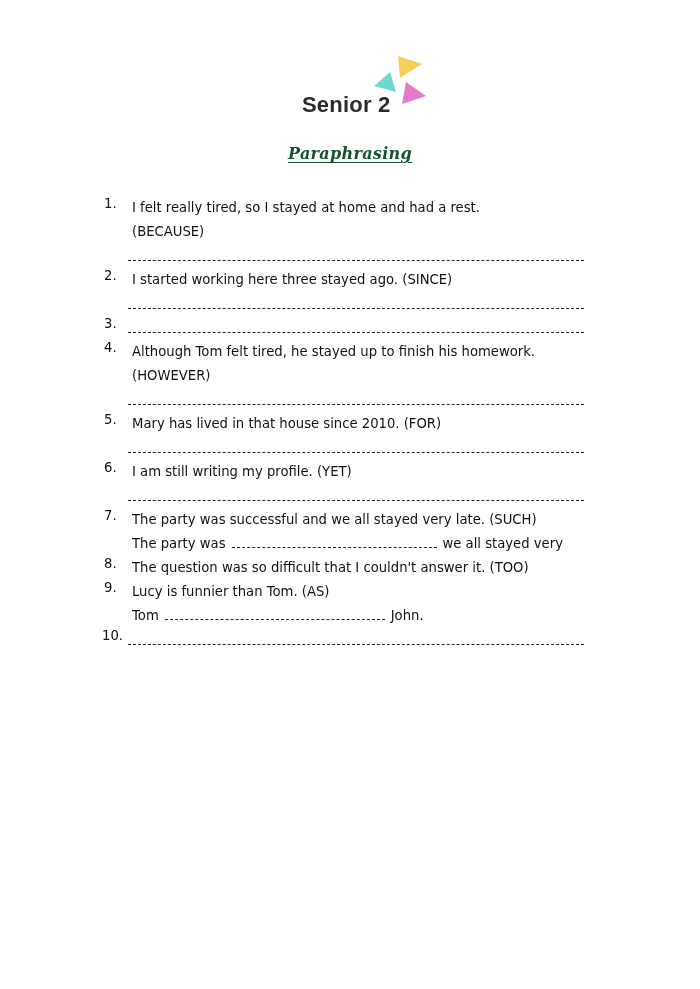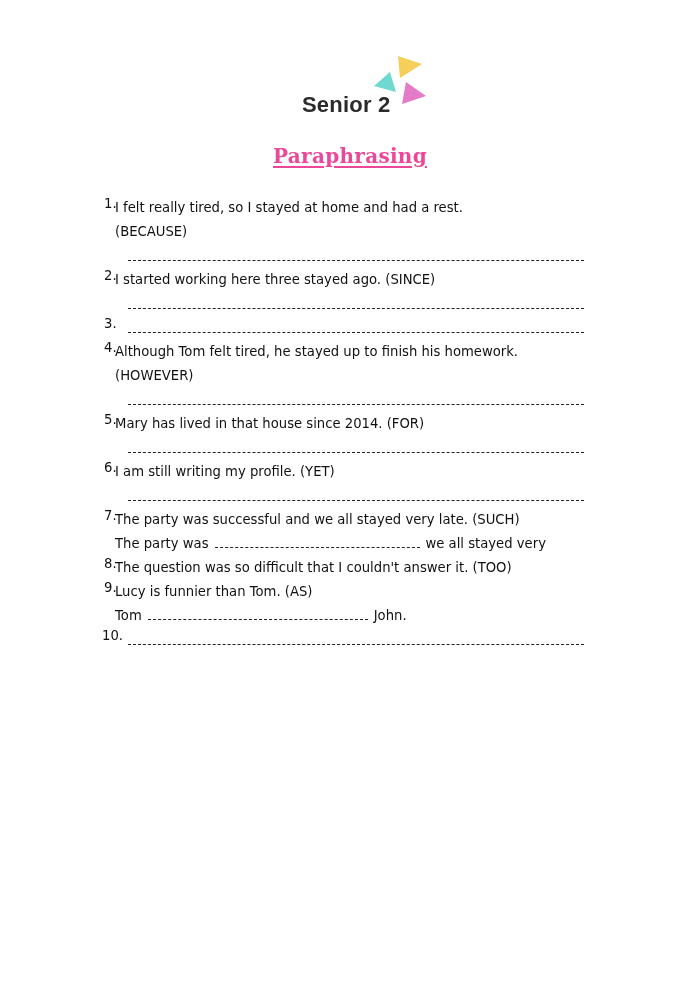--- a/index.html
+++ b/index.html
@@ -1,25 +1,25 @@
 <!DOCTYPE html>
 <html><head>
 <meta charset="utf-8">
 <style>
   html, body { margin: 0; padding: 0; background: #ffffff; }
   body { width: 700px; height: 989px; position: relative; overflow: hidden; font-family: "DejaVu Sans", sans-serif; color: #1a1a1a; }
   .logo-block { position: absolute; left: 276px; top: 52px; width: 140px; height: 70px; margin-left: 24px; }
   .logo-text { position: absolute; left: 2px; top: 40px; font-family: "Liberation Sans", sans-serif; font-weight: 700; font-size: 22px; color: #2b2b2b; letter-spacing: 0.2px; }
   .tri { position: absolute; }
   .title { position: absolute; left: 0; width: 700px; top: 144px; text-align: center; }
-  .title span { font-family: "DejaVu Serif", serif; font-weight: 700; font-size: 20px; text-decoration: underline; text-underline-offset: 3px; color: #ec4899; letter-spacing: 0.3px; }
+  .title span { font-family: "DejaVu Serif", serif; font-style: italic; font-weight: 700; font-size: 16px; text-decoration: underline; text-underline-offset: 3px; color: #14532d; letter-spacing: 0.3px; }
   .questions { position: absolute; left: 104px; top: 196px; width: 480px; font-family: "DejaVu Sans", sans-serif; font-size: 13.2px; color: #111; }
   .q { position: relative; }
   .q .num { position: absolute; left: 0; width: 22px; }
-  .q .txt { margin-left: 11px; line-height: 24px; }
+  .q .txt { margin-left: 28px; line-height: 24px; }
   .line { display: block; margin-left: 24px; height: 24px; position: relative; }
   .line::after { content: ""; position: absolute; left: 0; right: 0; bottom: 7px; border-bottom: 1.5px dashed #222; }
   .blank-inline { display: inline-block; vertical-align: baseline; border-bottom: 1.5px dashed #222; height: 10px; margin: 0 6px; }
   .footer-logo { position: absolute; left: 487px; top: 988px; display: flex; align-items: center; }
   .lw-grid { display: grid; grid-template-columns: 8px 8px; grid-template-rows: 8px 8px; gap: 1px; margin-right: 2px; }
   .lw-grid div { font-size: 6px; font-weight: 700; color: #fff; text-align: center; line-height: 8px; font-family: "Liberation Sans", sans-serif; }
   .lw-text { font-family: "Liberation Sans", sans-serif; font-weight: 700; font-size: 19px; color: #24468a; letter-spacing: 0.1px; }
 </style>
 </head>
 <body>
@@ -63,21 +63,21 @@
 
   <div class="q">
     <span class="num">4.</span>
     <div class="txt">Although Tom felt tired, he stayed up to finish his homework.</div>
     <div class="txt">(HOWEVER)</div>
     <span class="line"></span>
   </div>
 
   <div class="q">
     <span class="num">5.</span>
-    <div class="txt">Mary has lived in that house since 2014. (FOR)</div>
+    <div class="txt">Mary has lived in that house since 2010. (FOR)</div>
     <span class="line"></span>
   </div>
 
   <div class="q">
     <span class="num">6.</span>
     <div class="txt">I am still writing my profile. (YET)</div>
     <span class="line"></span>
   </div>
 
   <div class="q">

